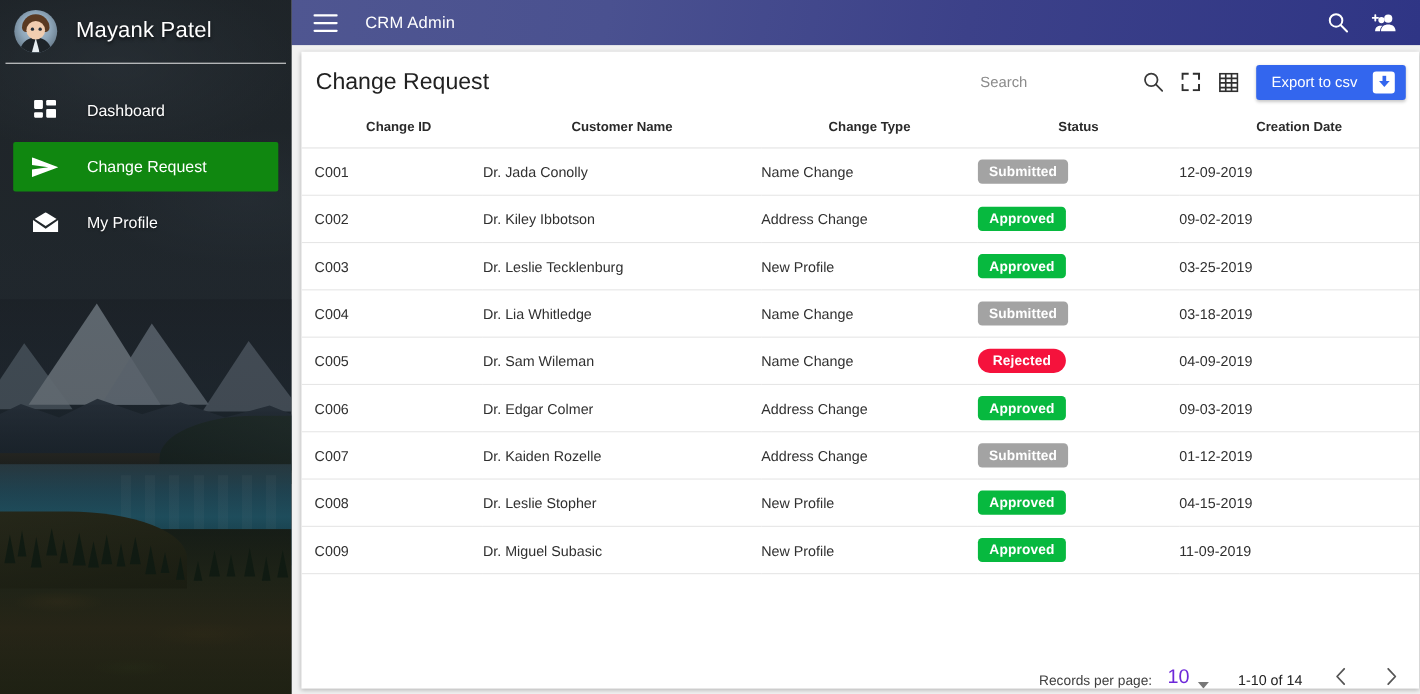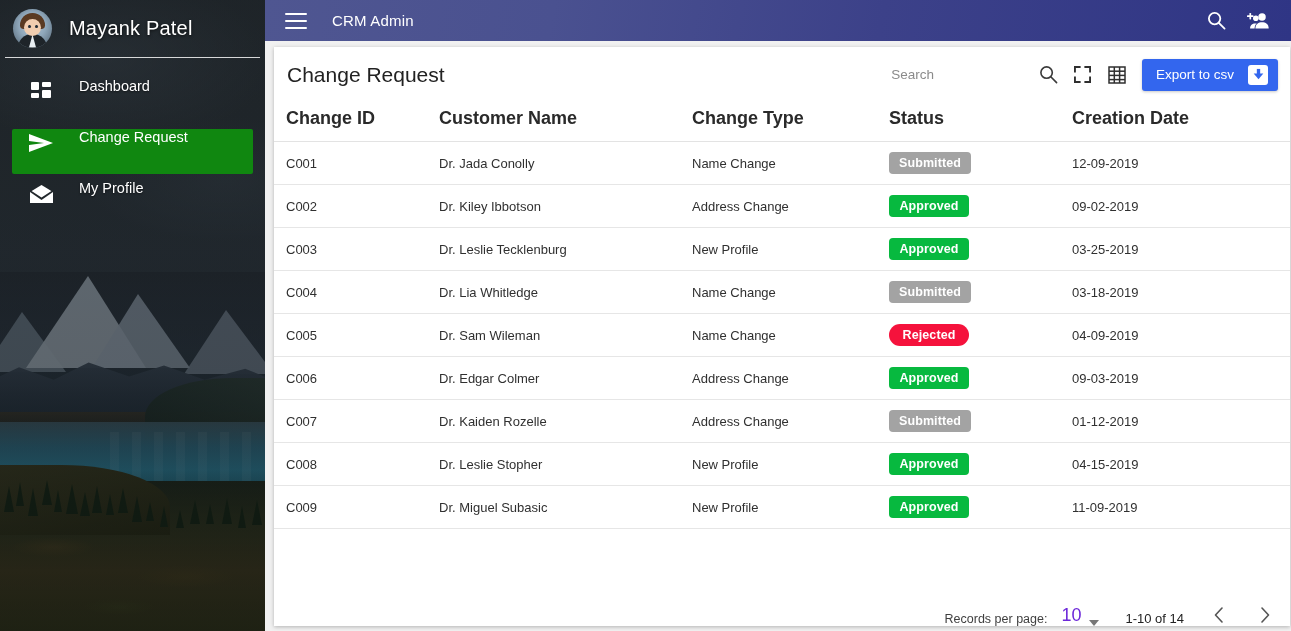--- a/index.html
+++ b/index.html
@@ -189,20 +189,21 @@
   }
 
   
   .sb-nav {
     position: absolute;
     left: 0; top: 78px; width: 265px;
     z-index: 3;
   }
   .nav-item {
     display: flex;
+    align-items: center;
     height: 45px;
     margin: 0 12px 6px 12px;
     border-radius: 2px;
     cursor: pointer;
   }
   .nav-item.active { background: #108710; }
   .nav-icon {
     width: 28px; height: 28px;
     margin-left: 15px;
     flex: none;
@@ -315,22 +316,22 @@
     border-radius: 3px;
   }
 
   
   table.grid {
     width: 100%;
     border-collapse: collapse;
     table-layout: fixed;
   }
   table.grid th {
-    text-align: left;
-    font-size: 18px;
+    text-align: center;
+    font-size: 12px;
     font-weight: bold;
     color: #2a2a2a;
     padding: 6px 0 12px 0;
     border-bottom: 1px solid #e3e3e3;
   }
   table.grid td {
     font-size: 13px;
     color: #303030;
     height: 43px;
     border-bottom: 1px solid #e6e6e6;

